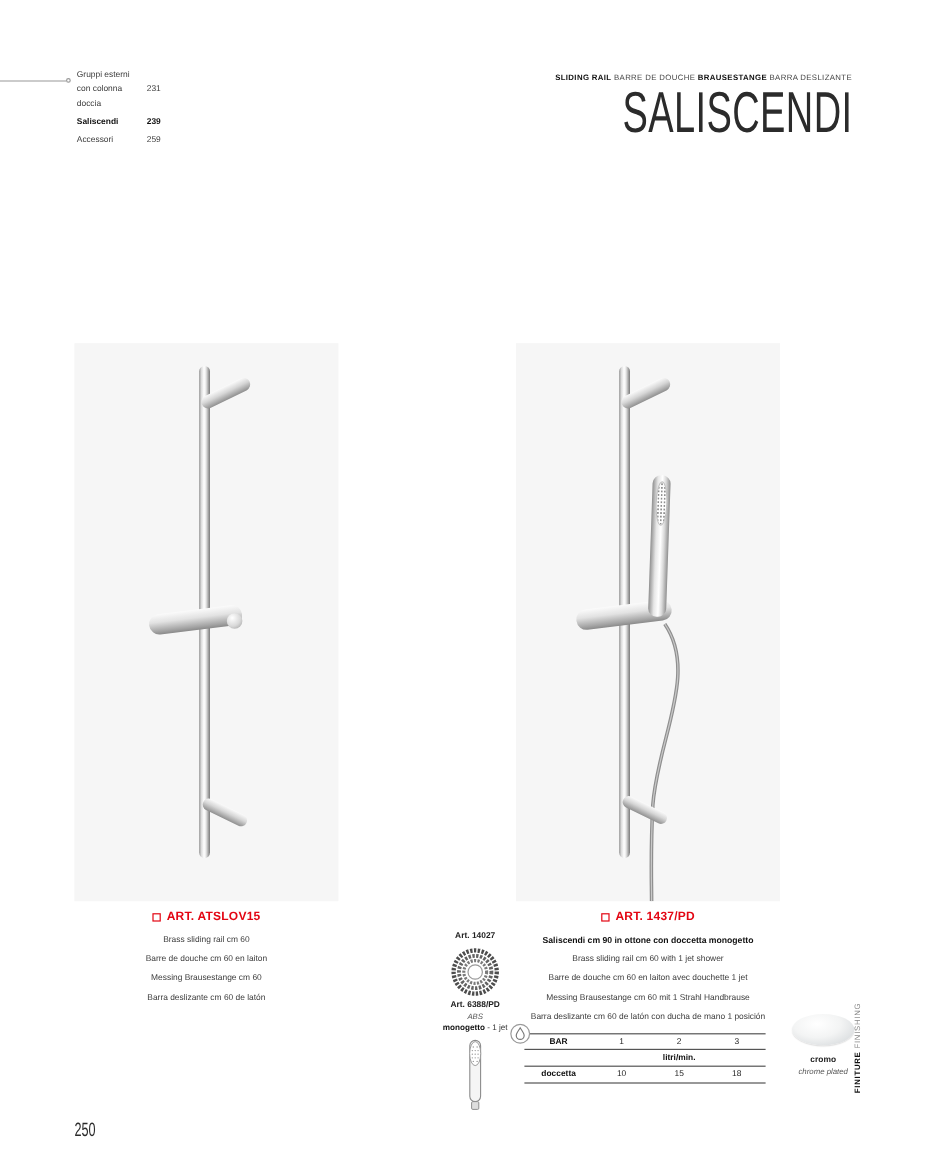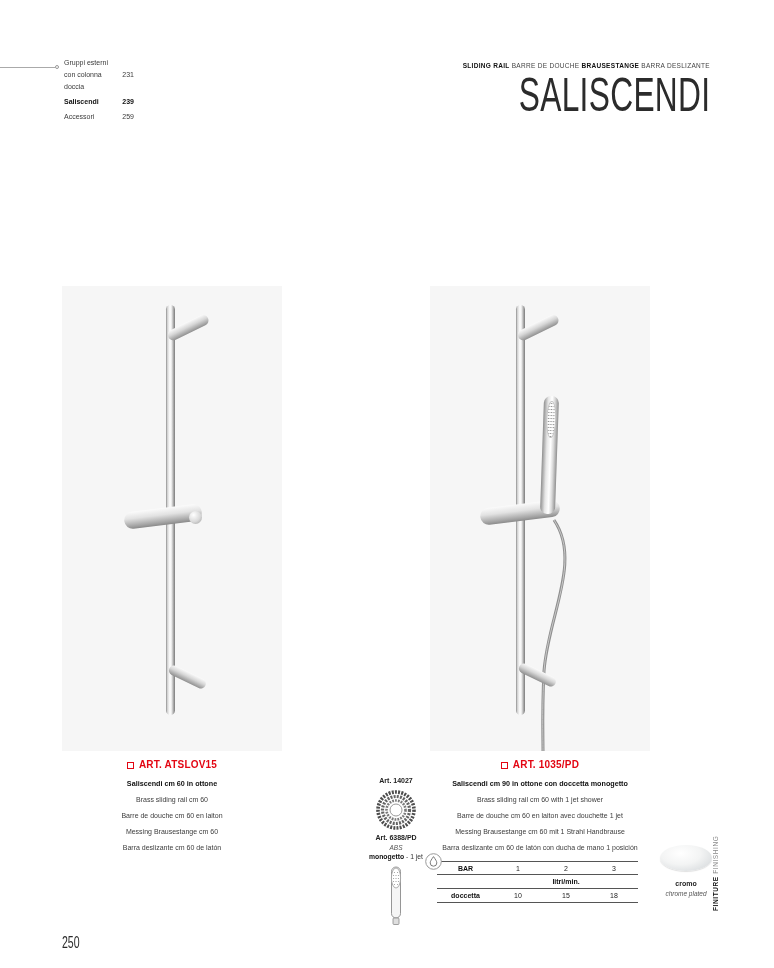--- a/index.html
+++ b/index.html
@@ -130,21 +130,20 @@
     <div class="handshower" style="left:112px; top:110px;">
       <div class="spray-face"></div>
     </div>
     <div class="mount bottom" style="left:89px; top:377px;"></div>
   </div>
 
   <div class="caption" style="left:62px;">
     <div class="art-line" style="color:#e30613;">
       <span class="art-square" style="border-color:#e30613;"></span><span>ART. ATSLOV15</span>
     </div>
-    <div class="cap-name">Saliscendi cm 60 in ottone</div>
     <div class="cap-line">Brass sliding rail cm 60</div>
     <div class="cap-line">Barre de douche cm 60 en laiton</div>
     <div class="cap-line">Messing Brausestange cm 60</div>
     <div class="cap-line">Barra deslizante cm 60 de latón</div>
   </div>
 
   <div class="midcol">
     <div class="mid-art">Art. 14027</div>
     <svg width="44" height="44" viewBox="0 0 44 44" style="margin:2px auto 1px; display:block;">
       <circle cx="22" cy="22" r="18" fill="none" stroke="#4d4d4d" stroke-width="3.6" stroke-dasharray="2 1.2"></circle>
@@ -172,21 +171,21 @@
           <circle cx="12.4" cy="16.5" r=".55"></circle>
         <circle cx="8.4" cy="19.5" r=".55"></circle>
           <circle cx="11.6" cy="19.5" r=".55"></circle>
       </g>
       <rect x="7" y="53" width="6" height="6.5" rx="1" fill="#dedede" stroke="#8a8a8a" stroke-width=".8"></rect>
     </svg>
   </div>
 
   <div class="caption" style="left:430px;">
     <div class="art-line" style="color:#e30613;">
-      <span class="art-square" style="border-color:#e30613;"></span><span>ART. 1035/PD</span>
+      <span class="art-square" style="border-color:#e30613;"></span><span>ART. 1437/PD</span>
     </div>
     <div class="cap-name">Saliscendi cm 90 in ottone con doccetta monogetto</div>
     <div class="cap-line">Brass sliding rail cm 60 with 1 jet shower</div>
     <div class="cap-line">Barre de douche cm 60 en laiton avec douchette 1 jet</div>
     <div class="cap-line">Messing Brausestange cm 60 mit 1 Strahl Handbrause</div>
     <div class="cap-line">Barra deslizante cm 60 de latón con ducha de mano 1 posición</div>
   </div>
 
   <div class="ftable">
     <svg class="flow-icon" width="17" height="17" viewBox="0 0 17 17">

